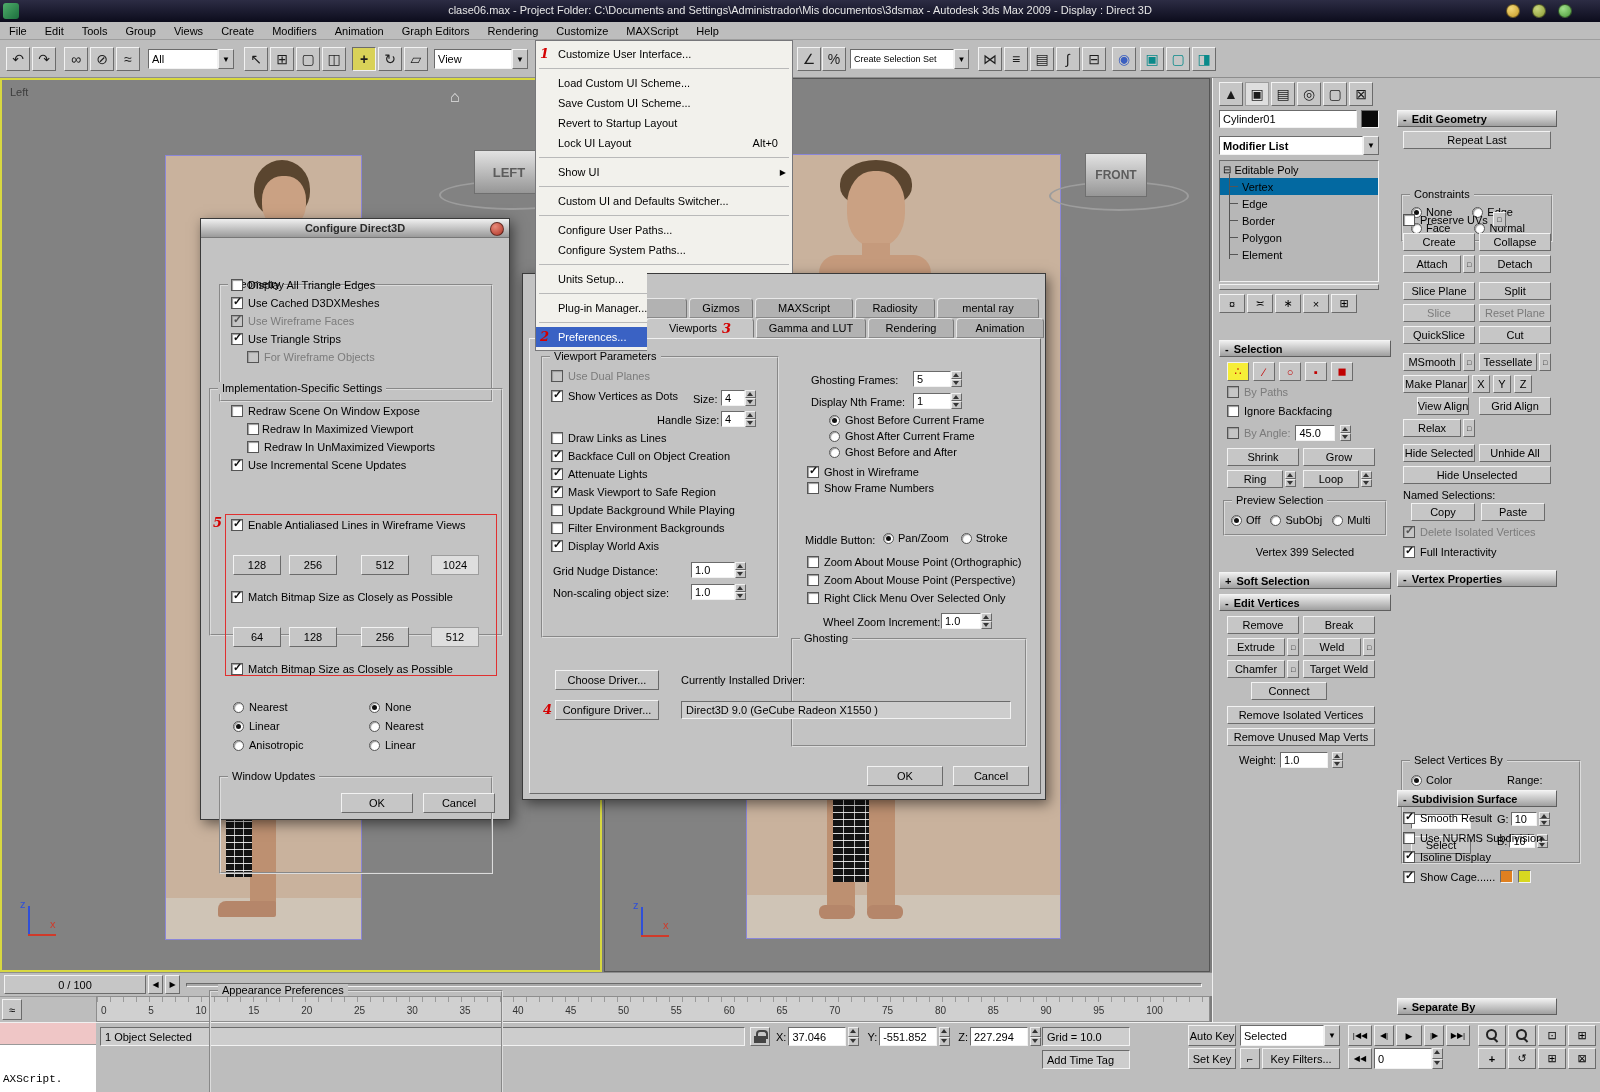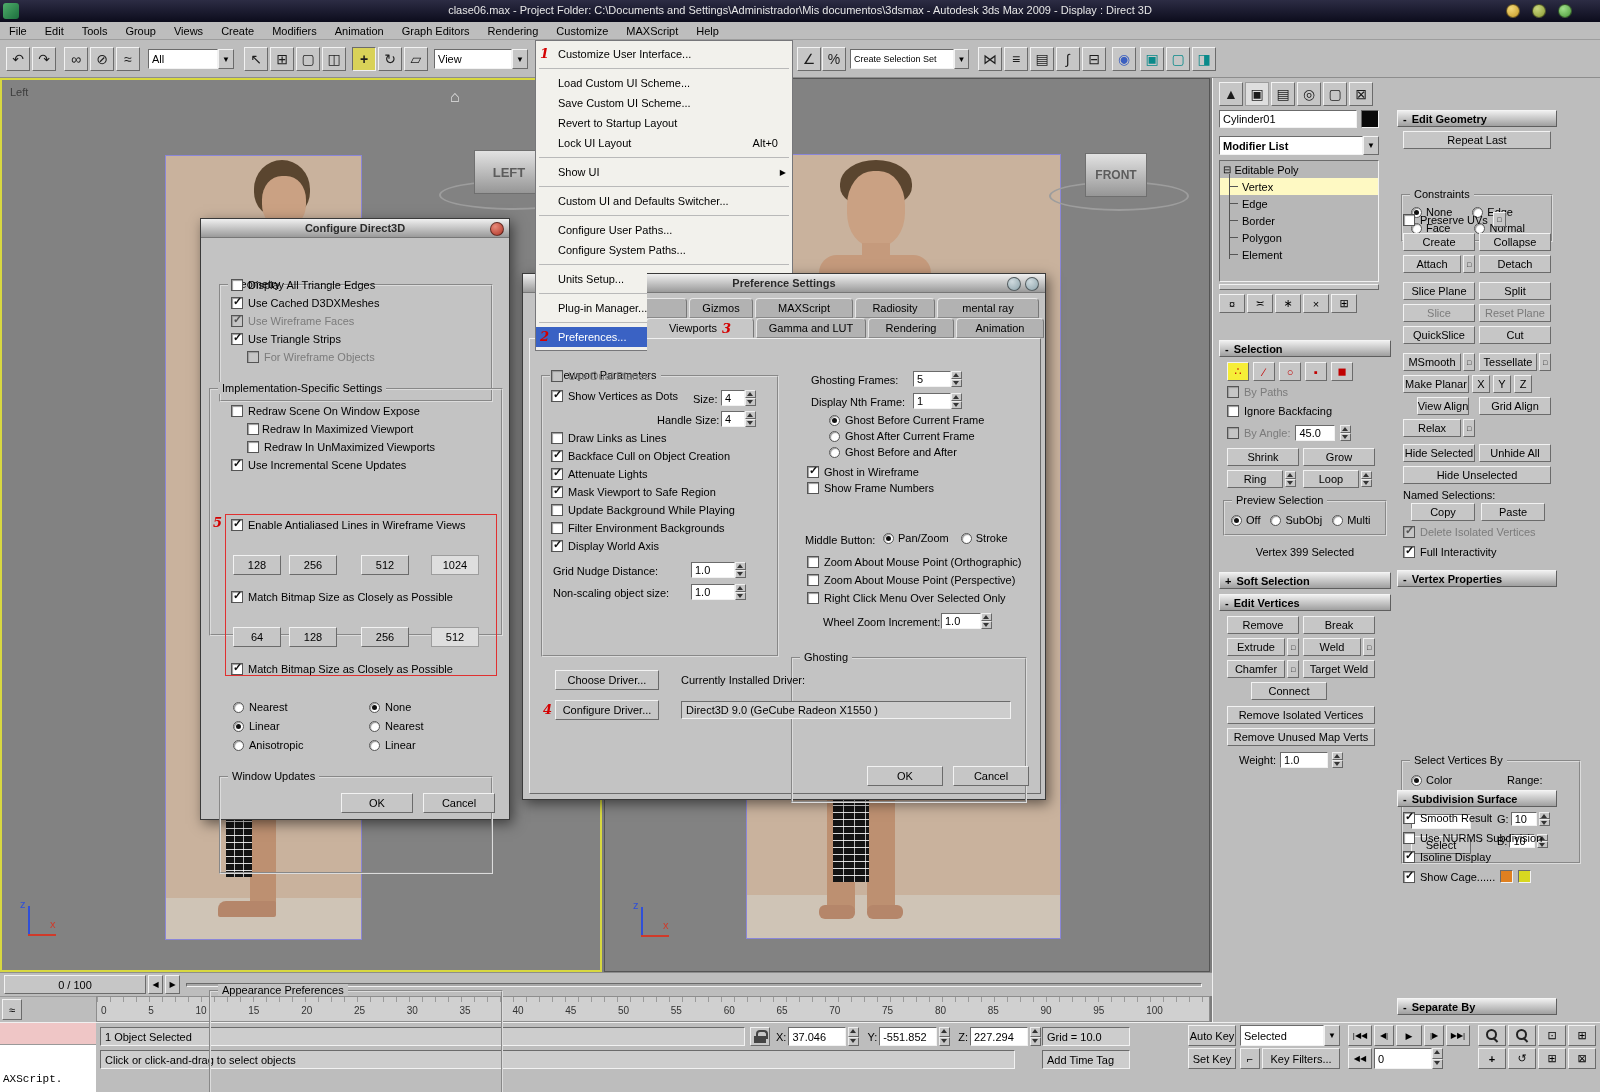--- a/index.html
+++ b/index.html
@@ -55,21 +55,21 @@
 .mag::before{content:"";position:absolute;left:0;top:0;width:7px;height:7px;border:2px solid #222;border-radius:50%}
 .mag::after{content:"";position:absolute;left:8px;top:8px;width:6px;height:2px;background:#222;transform:rotate(45deg);transform-origin:0 0}
 .lock{position:relative;width:12px;height:13px}
 .lock::before{content:"";position:absolute;left:2px;top:0;width:8px;height:7px;border:2px solid #444;border-bottom:none;border-radius:4px 4px 0 0}
 .lock::after{content:"";position:absolute;left:0;top:6px;width:12px;height:7px;background:#444}
 
 .stkrow{height:17px;display:flex;align-items:center;padding:0 3px;gap:3px}
 .stksub{position:relative;padding-left:22px}
 .stksub::before{content:"";position:absolute;left:9px;top:-4px;bottom:4px;width:1px;background:#555}
 .stksub::after{content:"";position:absolute;left:9px;top:8px;width:9px;height:1px;background:#555}
-.stksel{background:#fef9c3}
+.stksel{background:#0369a1}
 
 .cube{background:linear-gradient(#e2e2e2,#969696);border:1px solid #6f6f6f;color:#5c5c5c;font-weight:bold;display:flex;align-items:center;justify-content:center}
 .ring{border:2px solid #9d9d9d;border-radius:50%}
 .photo{background:#c9b29d;border:1px solid #8a86d8;overflow:hidden}
 .redbox{border:1px solid #e03030;pointer-events:none}
 </style>
 </head>
 <body>
 
 <div class="abs titlebar flex" style="left:0;top:0;width:1600px;height:22px">
@@ -308,23 +308,20 @@
       </span>
     <span class="spin" style="height:19px">
         <i class="u"></i>
         <i class="d"></i>
       </span>
   </div>
   <div class="abs fldg" style="left:1042px;top:4px;width:88px;height:19px">
       <span>Grid = 10.0</span>
     </div>
 
-  <div class="abs fldg" style="left:100px;top:27px;width:915px;height:19px">
-      <span>Click or click-and-drag to select objects</span>
-    </div>
   <div class="abs fldg" style="left:1042px;top:27px;width:88px;height:19px">
       <span>Add Time Tag</span>
     </div>
 
   <div class="abs btn" style="left:1188px;top:2px;width:48px;height:21px">
       <span>Auto Key</span>
     </div>
   <div class="abs fldw" style="left:1240px;top:2px;width:84px;height:21px">
       <span>Selected</span>
     </div>
@@ -884,25 +881,20 @@
     </div>
   <div class="abs btn" style="left:140px;top:574px;width:72px;height:20px">
       <span>OK</span>
     </div>
   <div class="abs btn" style="left:222px;top:574px;width:72px;height:20px">
       <span>Cancel</span>
     </div>
 </div>
 
 <div class="abs dlg" style="left:522px;top:273px;width:524px;height:527px;z-index:50">
-  <div class="dtitle">
-      <span>Preference Settings</span>
-    <span class="abs winball" style="right:24px;top:3px;background:radial-gradient(circle at 35% 30%,#cfdade,#8da4ac)"></span>
-    <span class="abs winball" style="right:6px;top:3px;background:radial-gradient(circle at 35% 30%,#cfdade,#8da4ac)"></span>
-  </div>
 
   <div class="abs tab" style="left:120px;top:24px;width:44px"></div>
   <div class="abs tab" style="left:166px;top:24px;width:64px">
       <span>Gizmos</span>
     </div>
   <div class="abs tab" style="left:232px;top:24px;width:98px">
       <span>MAXScript</span>
     </div>
   <div class="abs tab" style="left:332px;top:24px;width:80px">
       <span>Radiosity</span>
@@ -998,21 +990,21 @@
   <div class="abs flex" style="left:168px;top:310px">
       <span class="fldw" style="width:44px;height:16px">
         <span>1.0</span>
       </span>
       <span class="spin">
         <i class="u"></i>
         <i class="d"></i>
       </span>
     </div>
 
-  <div class="abs grp" style="left:268px;top:82px;width:236px;height:146px">
+  <div class="abs grp" style="left:268px;top:82px;width:236px;height:109px">
       <span class="leg">Ghosting</span>
     </div>
   <span class="abs" style="left:288px;top:100px">Ghosting Frames:</span>
   <div class="abs flex" style="left:390px;top:97px">
       <span class="fldw" style="width:38px;height:16px">
         <span>5</span>
       </span>
       <span class="spin">
         <i class="u"></i>
         <i class="d"></i>

